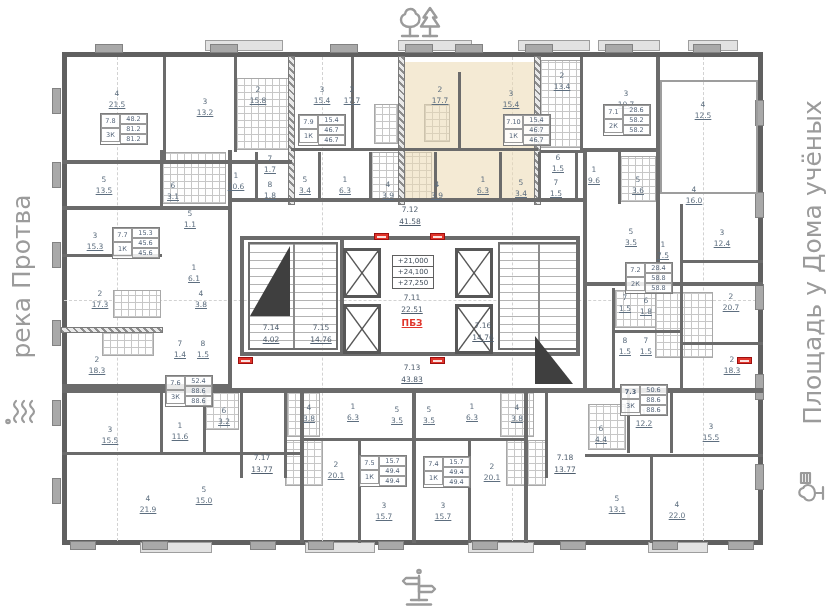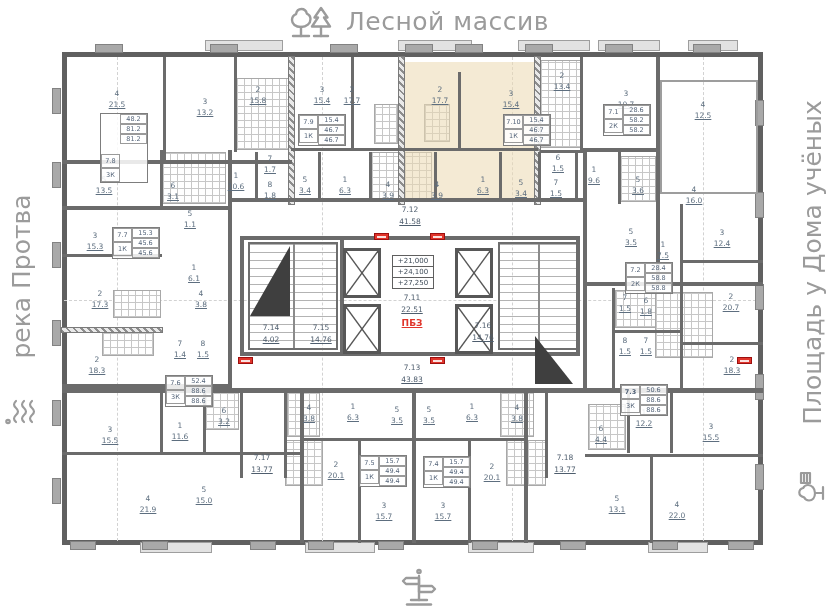--- a/index.html
+++ b/index.html
@@ -56,21 +56,20 @@
 
   <div class="street" style="left:0;right:0;top:2px;justify-content:center;">
     <svg width="44" height="38" viewBox="0 0 44 38" fill="none" stroke="#9b9b9b" stroke-width="2.4" stroke-linecap="round" stroke-linejoin="round">
       <path d="M13 25c-5.5 0-9-3-9-7 0-2.7 1.6-4.8 4-5.8C8.6 9 10.6 7 13.4 7c2.8 0 4.8 1.8 5.4 4.6 2.3 1 3.7 3 3.7 5.4 0 4.5-3.8 8-9.5 8z"></path>
       <path d="M13 25v9"></path>
         <path d="M5 34h16"></path>
       <path d="M33 6l6.5 9.5H36l6 9H24l6-9h-3.5z"></path>
       <path d="M33 25v9"></path>
         <path d="M26 34h14"></path>
     </svg>
-    <span>Лесной массив</span>
   </div>
 
   <div class="street" style="left:0;right:0;top:568px;justify-content:center;">
     <svg width="42" height="42" viewBox="0 0 42 42" fill="none" stroke="#9b9b9b" stroke-width="2.4" stroke-linecap="round" stroke-linejoin="round">
       <circle cx="21" cy="3.5" r="1.6"></circle>
       <path d="M21 8v24"></path>
       <path d="M21 10H8l-3 3 3 3h13z"></path>
       <path d="M21 18h13l3 3-3 3H21z"></path>
       <path d="M13 32h16"></path>
         <path d="M9 36.5h24"></path>
@@ -556,21 +555,21 @@
       <div class="zone-label" style="left: 262px; top: 452px;">
         <div>7.17</div>
         <div class="ra">13.77</div>
       </div>
       <div class="zone-label" style="left: 565px; top: 452px;">
         <div>7.18</div>
         <div class="ra">13.77</div>
       </div>
       <div class="apt-box" style="left: 100px; top: 113px;">
         <div>
-          <div class="c" style="height: 12px; margin-top: 40px;">7.8</div>
+          <div class="c" style="height: 12px;">7.8</div>
           <div class="c" style="height: 12px;">3К</div>
         </div>
         <div>
           <div class="c">48.2</div>
           <div class="c">81.2</div>
           <div class="c">81.2</div>
         </div>
       </div>
       <div class="apt-box" style="left: 298px; top: 114px;">
         <div>

